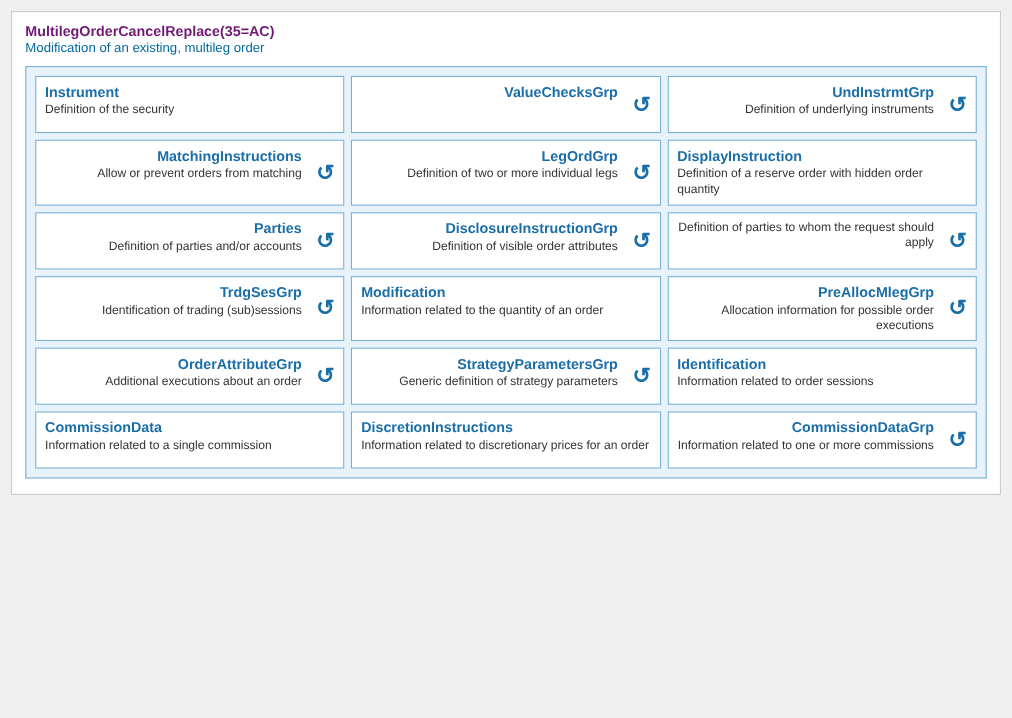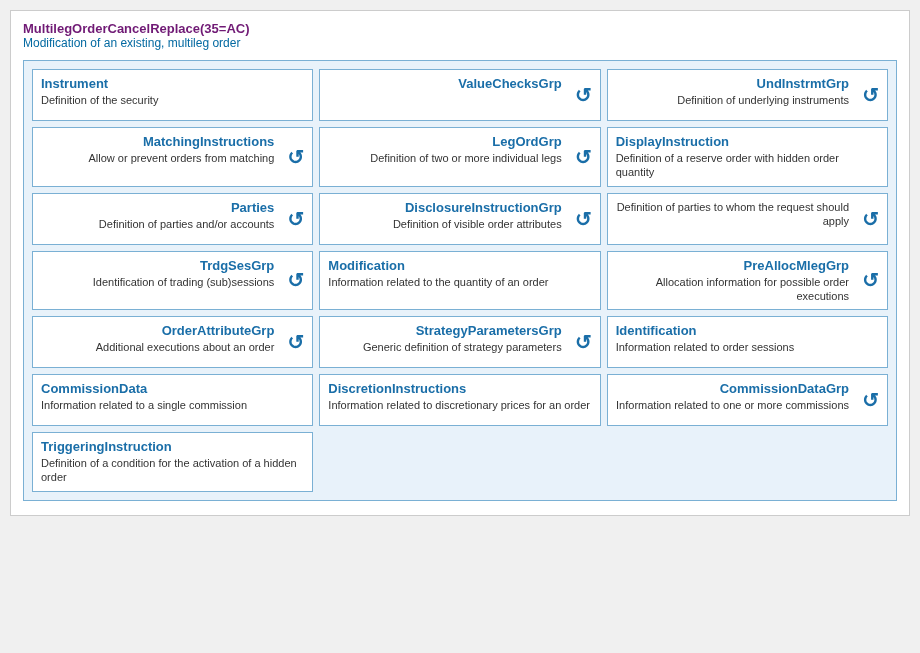--- a/index.html
+++ b/index.html
@@ -160,20 +160,16 @@
         </div>
         <div class="card">
           <div class="card-title">DiscretionInstructions</div>
           <div class="card-desc">Information related to discretionary prices for an order</div>
         </div>
         <div class="card has-icon">
           <div class="card-title">CommissionDataGrp</div>
           <div class="card-desc">Information related to one or more commissions</div>
           <div class="card-icon">↺</div>
         </div>
-        <div class="card">
-          <div class="card-title">TriggeringInstruction</div>
-          <div class="card-desc">Definition of a condition for the activation of a hidden order</div>
-        </div>
       </div>
   </div>
 
 </div>
 
 </body></html>

